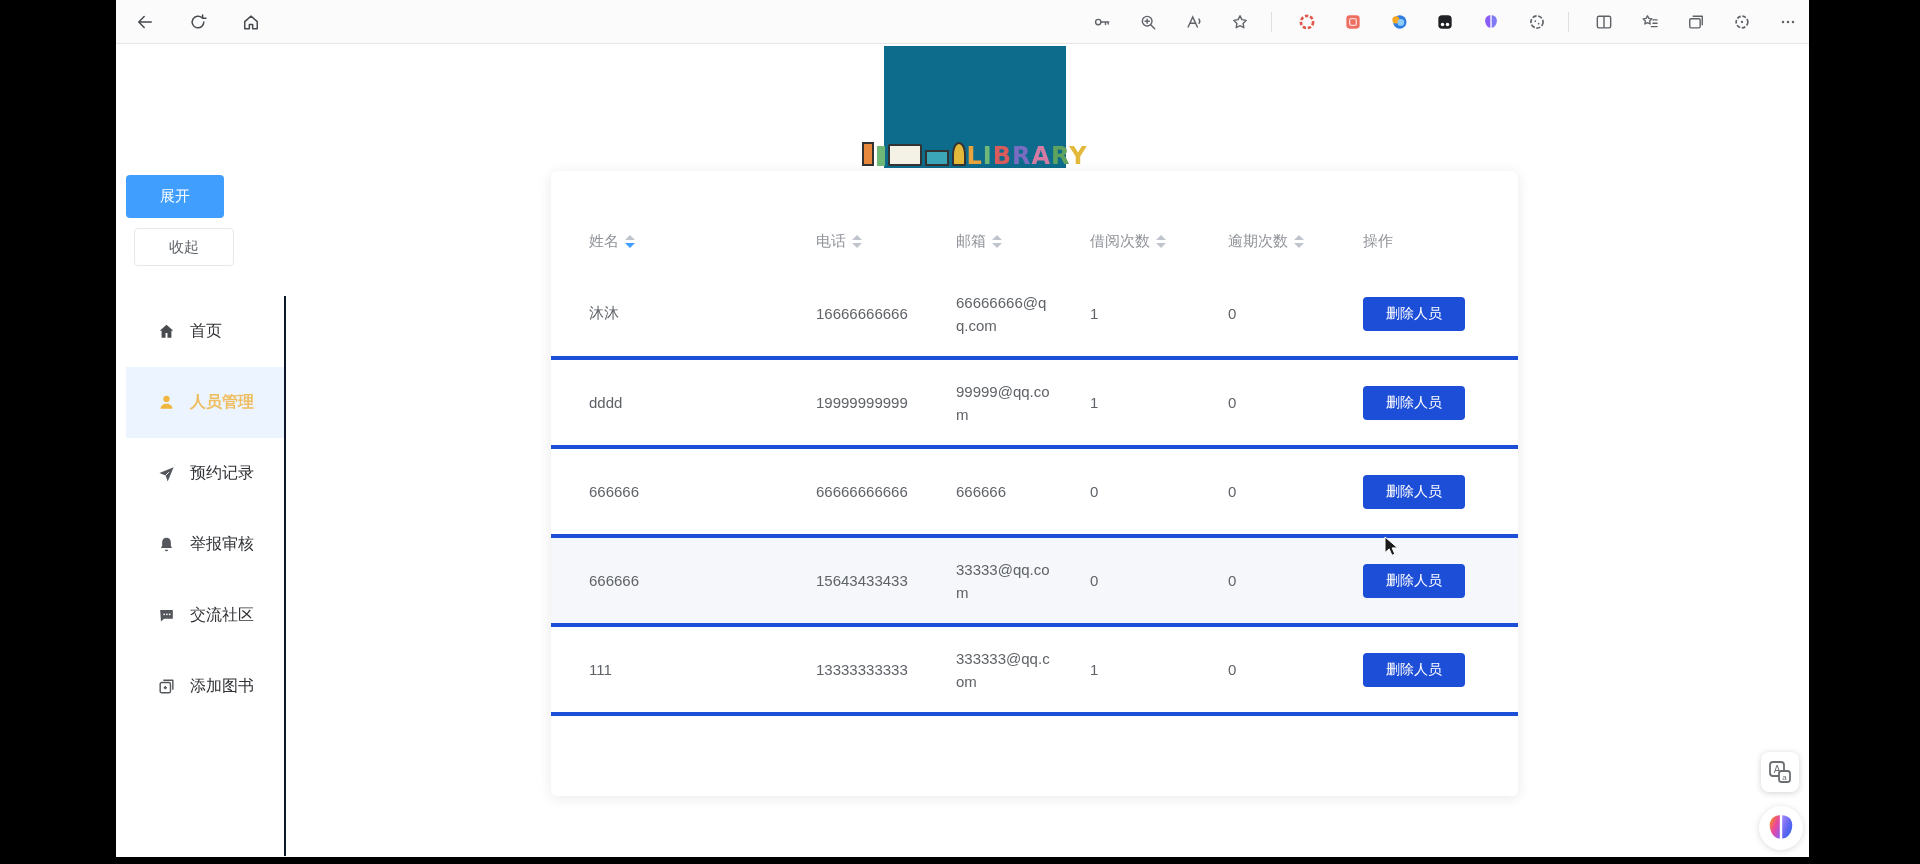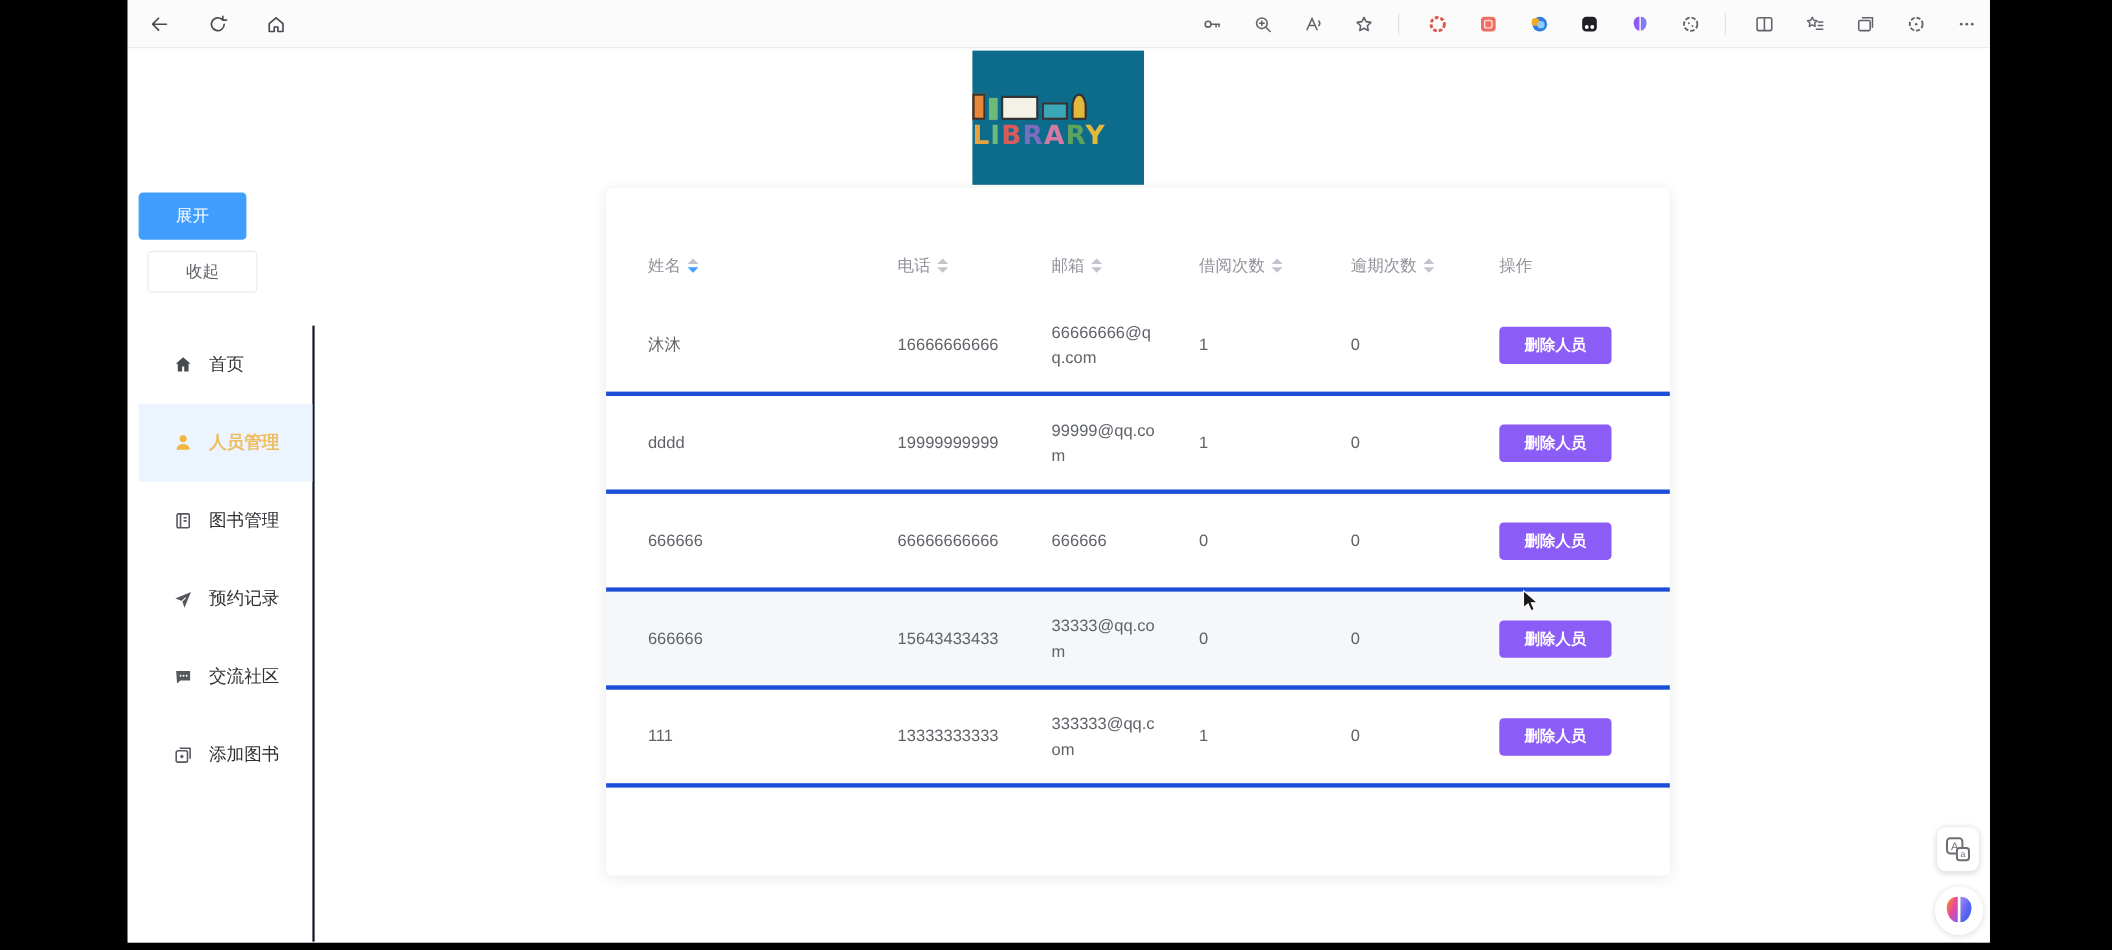--- a/index.html
+++ b/index.html
@@ -19,22 +19,22 @@
   .addr-url { font-size:15px; margin-left:10px; white-space:nowrap; }
   .addr-url .host { color:#1b1d1f; }
   .addr-url .path { color:#70757a; }
   .right-icons { display:flex; align-items:center; margin-left:auto; }
   .right-icons .tb-ic { margin-left:24px; }
   .right-icons .sep { width:1px; height:20px; background:#e0e0e2; margin-left:20px; }
 
   
   .page { position:relative; height:812px; background:#fff; }
 
-  .logo { position:absolute; left:768px; top:2px; width:156px; height:122px; background:#0d6b8c;
-          display:flex; flex-direction:column; align-items:flex-start; justify-content:center; }
+  .logo { position:absolute; left:768px; top:2px; width:182px; height:122px; background:#0d6b8c;
+          display:flex; flex-direction:row; align-items:flex-end; justify-content:center; }
   .logo-books { display:flex; align-items:flex-end; gap:3px; height:30px; margin-bottom:2px; }
   .lb { display:inline-block; }
   .logo-word { font-size:24px; font-weight:bold; letter-spacing:1px; line-height:1;
                font-family:"DejaVu Sans",sans-serif; }
 
   
   .btn-expand { position:absolute; left:10px; top:131px; width:98px; height:43px; background:#409eff; color:#fff;
                 border:none; border-radius:4px; font-size:15px; cursor:pointer; }
   .btn-collapse { position:absolute; left:18px; top:184px; width:100px; height:38px; background:#fff; color:#5f6368;
                   border:1px solid #e8e8ea; border-radius:4px; font-size:15px; cursor:pointer; }
@@ -54,22 +54,22 @@
   .thead { height:60px; margin-top:40px; }
   .th { display:flex; align-items:center; gap:6px; font-size:15px; color:#909399; font-weight:500; }
   .carets { display:flex; flex-direction:column; gap:3px; cursor:pointer; }
   .carets i { width:0; height:0; border-left:5px solid transparent; border-right:5px solid transparent; display:block; }
   .caret-up { border-bottom:5px solid #c0c4cc; }
   .caret-down { border-top:5px solid #c0c4cc; }
   .caret-down.on { border-top-color:#409eff; }
   .tbody .trow { height:89px; border-bottom:4px solid #1d4ed8; font-size:15px; color:#5f6368; }
   .tbody .trow.hovered { background:#f5f7fa; }
   .wrapcell span { display:inline-block; max-width:96px; word-break:break-all; line-height:23px; }
-  .del-btn { width:102px; height:34px; background:#8b5cf6; border:none; border-radius:4px; color:#fff;
-             font-size:14px; cursor:pointer;font-weight:bold; }
+  .del-btn { width:102px; height:34px; background:#1d4ed8; border:none; border-radius:4px; color:#fff;
+             font-size:14px; cursor:pointer; }
 
   
   .float-translate { position:absolute; left:1645px; top:708px; width:38px; height:40px; background:#fff;
                      border-radius:8px; box-shadow:0 1px 6px rgba(0,0,0,.18); display:flex; align-items:center;
                      justify-content:center; cursor:pointer; }
   .float-brain { position:absolute; left:1643px; top:762px; width:44px; height:44px; background:#fff;
                  border-radius:50%; box-shadow:0 1px 6px rgba(0,0,0,.15); display:flex; align-items:center;
                  justify-content:center; cursor:pointer; }
   .cursor { position:absolute; left:1268px; top:492px; pointer-events:none; }
 </style>
@@ -226,35 +226,35 @@
         <span class="mi-icon">
           <svg viewBox="0 0 24 24" fill="#efb73e">
               <circle cx="12" cy="7.5" r="4"></circle>
               <path d="M4.5 20c0-4 3.4-6.5 7.5-6.5s7.5 2.5 7.5 6.5z"></path>
             </svg>
         </span>
         <span class="mi-label">人员管理</span>
       </div>
       <div class="menu-item">
         <span class="mi-icon">
-          <svg viewBox="0 0 24 24" fill="none" stroke="#54575c" stroke-width="1.8">
-              <rect x="5" y="4" width="14" height="16" rx="1.5"></rect>
-              <path d="M9 4v16M12.5 8.5h3.5M12.5 12h3.5"></path>
-            </svg>
-        </span>
-        <span class="mi-label">图书管理</span>
-      </div>
-      <div class="menu-item">
-        <span class="mi-icon">
           <svg viewBox="0 0 24 24" fill="#54575c">
               <path d="M3 11.5 21 4l-7.5 18-2.6-7.6z"></path>
               <path d="m10.9 14.4 4-4" stroke="#fff" stroke-width="1.2"></path>
             </svg>
         </span>
         <span class="mi-label">预约记录</span>
+      </div>
+      <div class="menu-item">
+        <span class="mi-icon">
+          <svg viewBox="0 0 24 24" fill="#54575c">
+              <path d="M12 3.5c-3.3 0-5.5 2.5-5.5 5.8v4.2L5 16.5h14l-1.5-3V9.3c0-3.3-2.2-5.8-5.5-5.8z"></path>
+              <path d="M10 18.5a2 2 0 0 0 4 0z"></path>
+            </svg>
+        </span>
+        <span class="mi-label">举报审核</span>
       </div>
       <div class="menu-item">
         <span class="mi-icon">
           <svg viewBox="0 0 24 24" fill="#54575c">
               <path d="M4 5h16v11H9l-4 3.5z"></path>
               <circle cx="9" cy="10.5" r="1.1" fill="#fff"></circle>
               <circle cx="12.5" cy="10.5" r="1.1" fill="#fff"></circle>
               <circle cx="16" cy="10.5" r="1.1" fill="#fff"></circle>
             </svg>
         </span>

